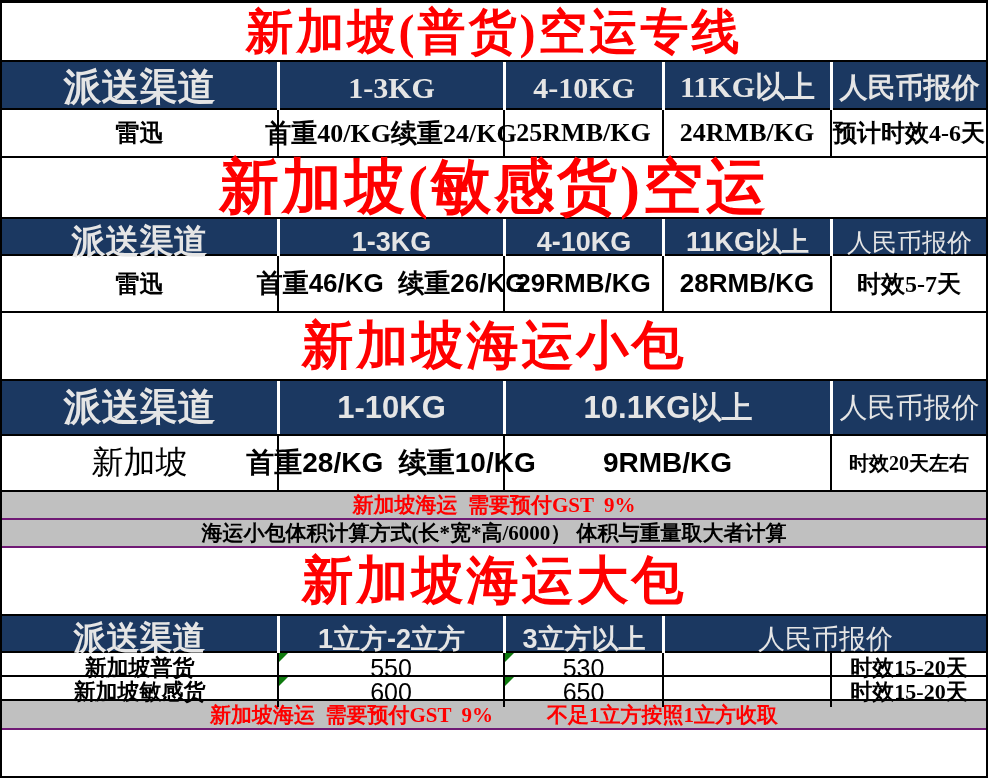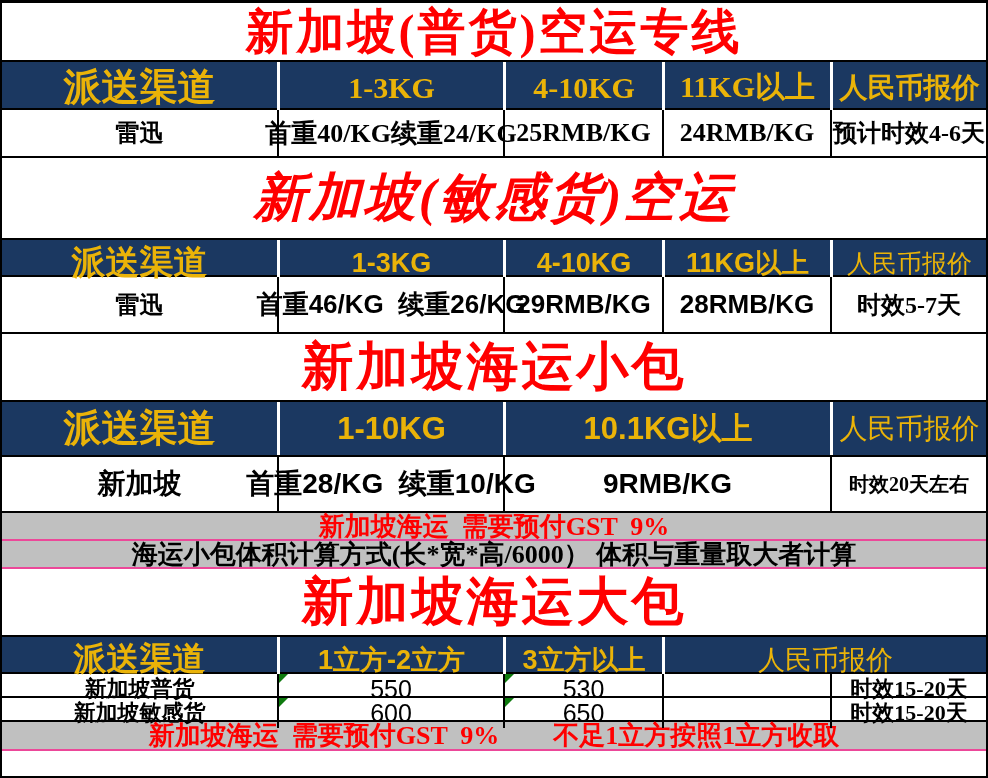--- a/index.html
+++ b/index.html
@@ -11,27 +11,27 @@
   }
   .serif{font-family:"Liberation Serif","DejaVu Serif",serif;}
   .sans{font-family:"Liberation Sans","DejaVu Sans",sans-serif;}
   .cell{display:flex;align-items:center;justify-content:center;box-sizing:border-box;position:relative;}
   .pre{white-space:pre;}
 
   
   .title{display:flex;align-items:center;justify-content:center;
     color:#ff0000;font-weight:bold;letter-spacing:3px;box-sizing:border-box;border-radius:17px;}
   .title1{height:57px;font-size:48px;}
-  .title2{height:80px;font-size:52px;font-style:italic;}
+  .title2{height:59px;font-size:60px;}
   .title3{height:66px;font-size:52px;}
   .title4{height:66px;font-size:52px;}
 
   
   .thead{display:grid;background:#1b3861;border-top:2px solid #000;border-bottom:2px solid #000;box-sizing:border-box;}
-  .thead .cell{color:#eab308;}
+  .thead .cell{color:#e5e5e5;}
   .thead .cell + .cell{border-left:3px solid #fff;}
 
   
   .trow{display:grid;background:#fff;box-sizing:border-box;}
   .trow .cell{color:#000;}
   .trow .cell + .cell{border-left:2px solid #000;}
 
   .cols5{grid-template-columns:275px 226px 159px 168px 156px;}
   .cols4-small{grid-template-columns:275px 226px 327px 156px;}
   .cols4-big{grid-template-columns:275px 226px 159px 324px;}
@@ -52,37 +52,37 @@
   .trow2{height:57px;border-bottom:2px solid #000;}
   .trow2 .c1{font-size:24px;font-weight:bold;}
   .trow2 .w{font-size:26px;font-weight:bold;}
   .trow2 .quote{font-size:24px;font-weight:bold;}
 
   .thead3{height:57px;}
   .thead3 .c1{font-size:38px;font-weight:bold;}
   .thead3 .w{font-size:31px;font-weight:bold;}
   .thead3 .quote{font-size:28px;}
   .trow3{height:56px;border-bottom:2px solid #000;}
-  .trow3 .c1{font-size:28px;font-weight:bold;}
+  .trow3 .c1{font-size:32px;font-weight:normal;}
   .trow3 .w{font-size:28px;font-weight:bold;}
   .trow3 .quote{font-size:20px;font-weight:bold;}
 
   .thead4{height:39px;}
   .thead4 .c1{font-size:33px;font-weight:bold;}
   .thead4 .w{font-size:27px;font-weight:bold;}
   .thead4 .quote{font-size:27px;}
   .trow4{height:24px;border-bottom:2px solid #000;}
   .trow4 .c1{font-size:22px;font-weight:bold;}
   .trow4 .w{font-size:25px;font-weight:normal;}
   .trow4 .quote{font-size:22px;font-weight:bold;}
 
   
-  .note{height:28px;background:#c0c0c0;border-bottom:2px solid #ec4899;
+  .note{height:28px;background:#c0c0c0;border-bottom:2px solid #701a75;
     display:flex;align-items:center;justify-content:center;
-    font-weight:bold;font-size:26px;box-sizing:border-box;}
+    font-weight:bold;font-size:21px;box-sizing:border-box;}
   .note-red{color:#ff0000;}
   .note-black{color:#000;}
   .note-last{height:29px;gap:54px;}
 
   
   .tri{position:absolute;top:0;left:0;width:0;height:0;
     border-top:9px solid #0e7a0e;border-right:9px solid transparent;}
 </style>
 </head>
 <body>

